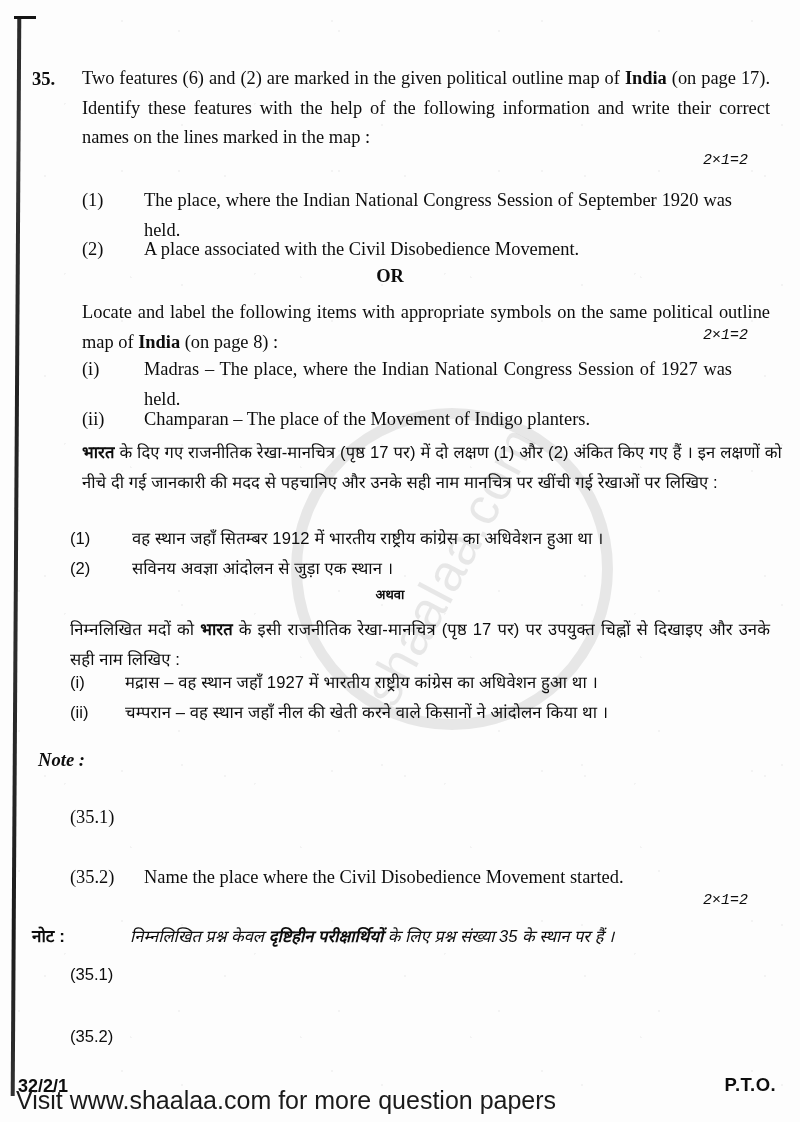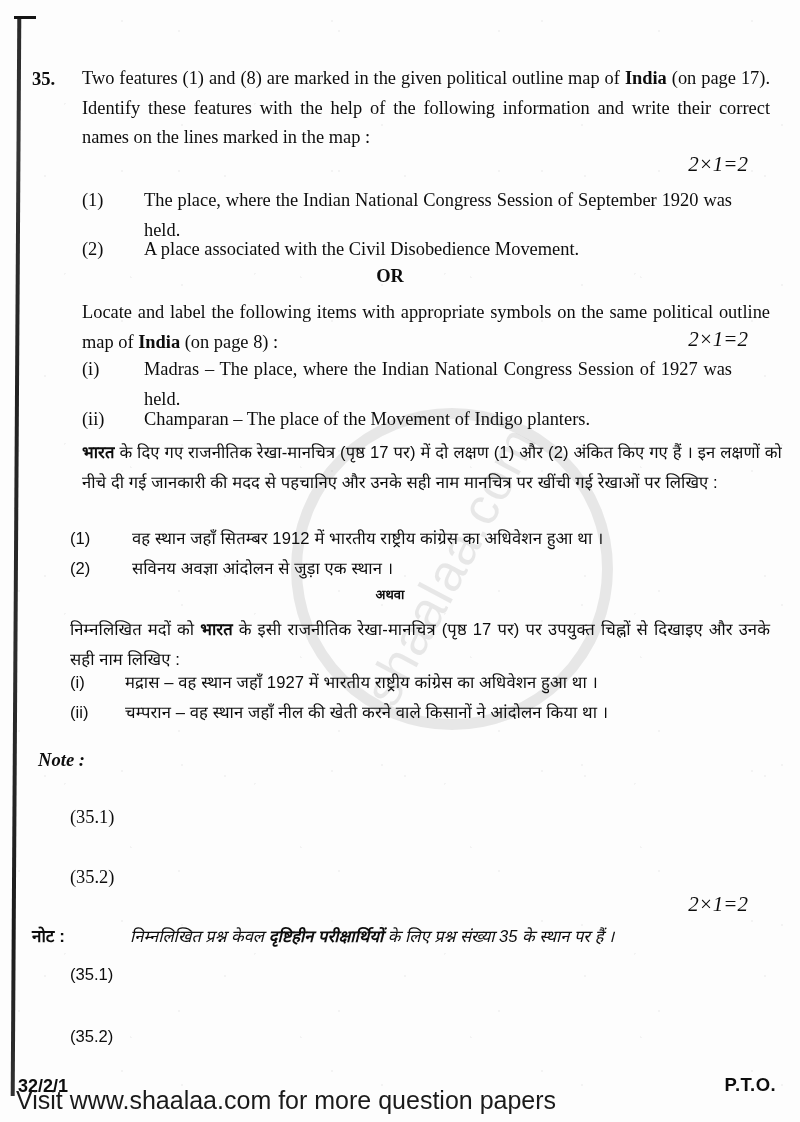--- a/index.html
+++ b/index.html
@@ -136,22 +136,22 @@
   .athava-label {
     font-weight: bold;
     font-size: 13px;
     font-family: "Liberation Sans", sans-serif;
   }
 
   .marks {
     position: absolute;
     right: 22px;
     font-style: italic;
-    font-size: 21px;
-    font-family: Liberation Serif, serif;
+    font-size: 15px;
+    font-family: Liberation Mono, monospace;
     white-space: nowrap;
   }
 
   .note-row { display: flex; align-items: flex-end; }
   .note-label {
     flex: 0 0 auto;
     font-weight: bold;
     font-style: italic;
     font-size: 18.6px;
   }
@@ -216,21 +216,21 @@
     <div class="ring"></div>
     <div class="wm-text">shaalaa.com</div>
   </div>
 
   <div class="content">
 
     <div class="q-block" style="left:32px; top:64px; width:738px;">
       <div class="row">
         <div class="num" style="width:50px; font-size:18.6px; line-height:29.5px;">35.</div>
         <div class="body-col en" style="width:688px;">
-          <span>Two features (1) and (8) are marked in the given political outline map of </span><b>India</b><span> (on page 17). Identify these features with the help of the following information and write their correct names on the lines marked in the map :</span>
+          <span>Two features (6) and (2) are marked in the given political outline map of </span><b>India</b><span> (on page 17). Identify these features with the help of the following information and write their correct names on the lines marked in the map :</span>
         </div>
       </div>
       <div class="marks" style="top:88px;">2×1=2</div>
     </div>
 
     <div class="q-block" style="left:82px; top:186px; width:650px;">
       <div class="row">
         <div class="num" style="width:62px; font-weight:normal; font-size:18.4px; line-height:29.5px;">(1)</div>
         <div class="body-col en" style="width:588px;">The place, where the Indian National Congress Session of September 1920 was held.</div>
       </div>
@@ -316,20 +316,21 @@
 
     <div class="q-block" style="left:70px; top:803px; width:700px;">
       <div class="row">
         <div class="num" style="width:74px; font-weight:normal; font-size:18.4px; line-height:29.5px;">(35.1)</div>
       </div>
     </div>
 
     <div class="q-block" style="left:70px; top:863px; width:700px;">
       <div class="row">
         <div class="num" style="width:74px; font-weight:normal; font-size:18.4px; line-height:29.5px;">(35.2)</div>
+        <div class="body-col en" style="width:640px;">Name the place where the Civil Disobedience Movement started.</div>
       </div>
       <div class="marks" style="top:29px;">2×1=2</div>
     </div>
 
     <div class="q-block" style="left:32px; top:922px; width:740px;">
       <div class="note-row">
         <div class="note-label-hi" style="width:98px; line-height:29px;">नोट :</div>
         <div class="note-body-hi" style="width:630px;">
           <span>निम्नलिखित प्रश्न केवल </span><b>दृष्टिहीन परीक्षार्थियों</b><span> के लिए प्रश्न संख्या 35 के स्थान पर हैं ।</span>
         </div>

